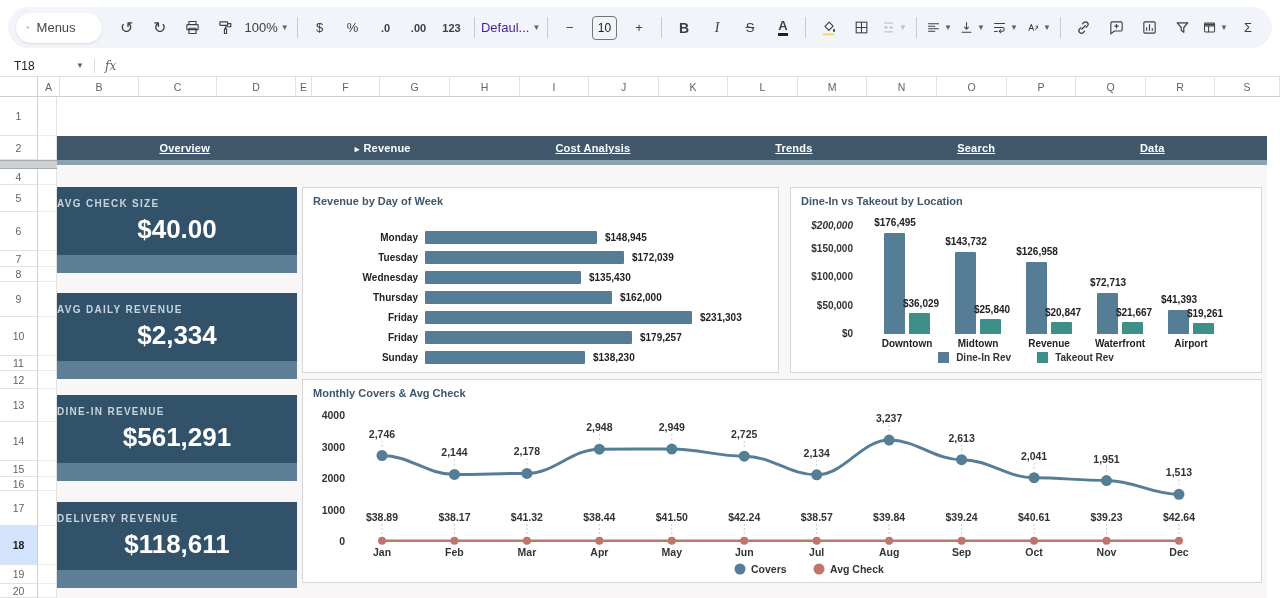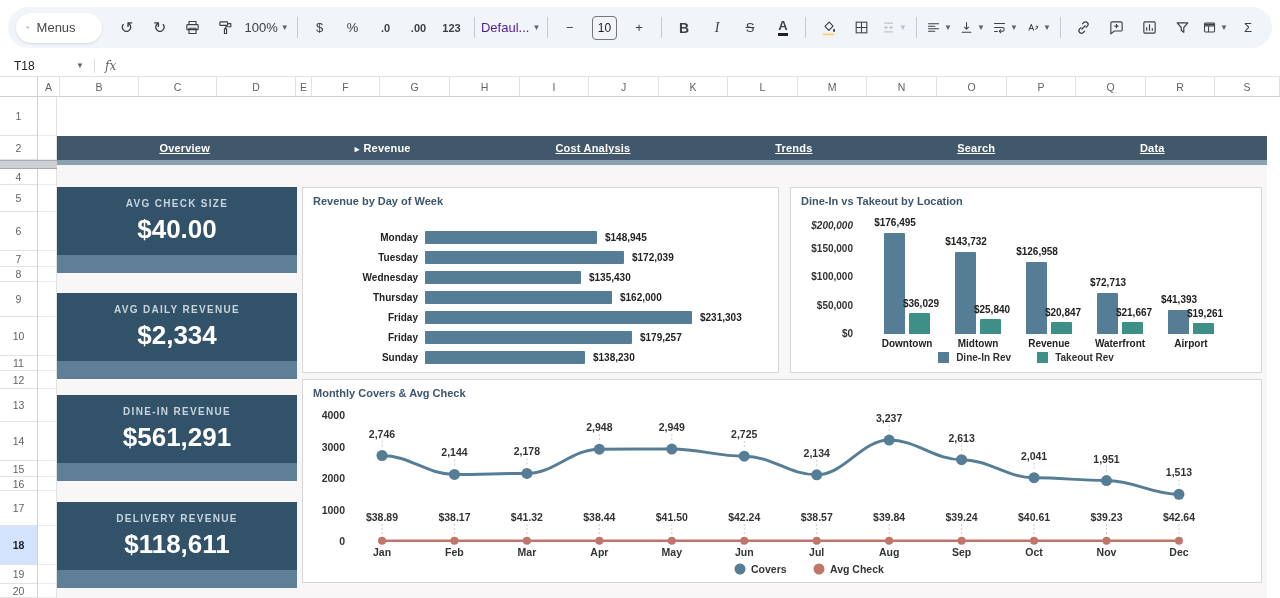--- a/index.html
+++ b/index.html
@@ -50,21 +50,21 @@
   .dash-title{position:absolute;left:57px;top:97px;width:1210px;height:39px;background:#2b3c4e;color:#fff;
               display:flex;align-items:center;padding-left:33px;box-sizing:border-box;font-size:18px;font-weight:bold;gap:9px;}
   .dash-nav{position:absolute;left:57px;top:136px;width:1210px;height:24px;background:#41586c;
             display:flex;align-items:center;justify-content:space-around;box-sizing:border-box;padding:0 30px;}
   .dash-nav .navlink{color:#fff;font-size:11px;font-weight:bold;letter-spacing:.2px;cursor:pointer;text-decoration:underline;}
   .dash-nav .navlink.active{text-decoration:none;}
   .dash-nav .marker{font-size:9px;margin-right:4px;}
   .dash-strip{position:absolute;left:57px;top:160px;width:1210px;height:5px;background:#8ba3b1;}
   
   .kpi{position:absolute;left:57px;width:240px;height:86px;background:#32526a;}
-  .kpi .klabel{font-size:10px;color:#c7d4de;font-weight:bold;letter-spacing:1.3px;text-align:center;padding-top:11px;}
+  .kpi .klabel{font-size:10px;color:#c7d4de;font-weight:bold;letter-spacing:1.3px;text-align:left;padding-top:11px;}
   .kpi .kvalue{font-size:26px;color:#ffffff;font-weight:bold;text-align:center;margin-top:5px;}
   .kpi .kstripe{position:absolute;left:0;bottom:0;width:100%;height:18px;background:#5e7f96;}
   
   .card{position:absolute;background:#fff;border:1px solid #d6d6d6;box-sizing:border-box;}
   .ctitle{position:absolute;left:10px;top:7px;font-size:11px;font-weight:bold;color:#3d566d;}
   .hbar-row{position:absolute;left:0;height:19px;display:flex;align-items:center;}
   .hbar-label{width:115px;text-align:right;font-size:10px;font-weight:bold;color:#222;margin-right:7px;flex:0 0 115px;}
   .hbar{height:13px;border-radius:1px;}
   .hbar-val{font-size:10px;font-weight:bold;color:#222;margin-left:8px;white-space:nowrap;}
   .ytick{position:absolute;font-size:10px;font-weight:bold;color:#333;text-align:right;}

